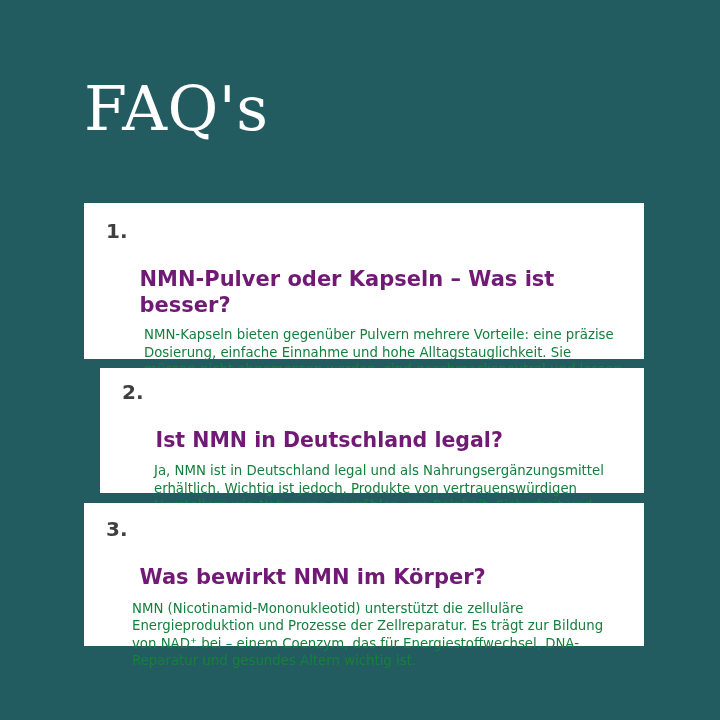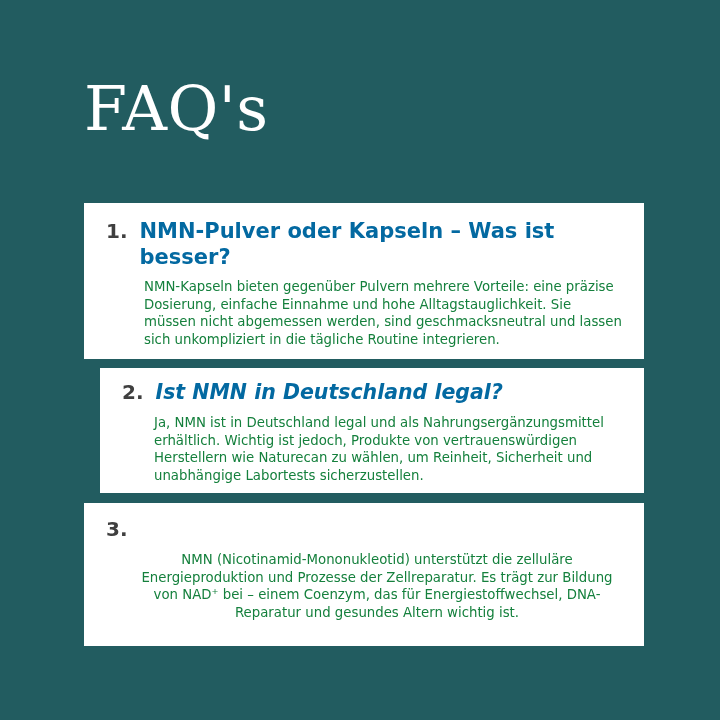--- a/index.html
+++ b/index.html
@@ -64,44 +64,43 @@
   }
   .q-num {
     color: #3f3f3f;
     font-size: 20px;
     font-weight: 700;
     line-height: 1.25;
     flex: 0 0 auto;
     margin-right: 12px;
   }
   .q-text {
-    color: #0369a1;
+    color: #701a75;
     font-size: 21px;
     font-weight: 700;
     line-height: 1.22;
+    margin-top: 48px;
   }
   .q-text-2 {
     font-size: 20.5px;
-    font-style: italic;
   }
   .answer {
     color: #15803d;
     font-size: 13.3px;
     line-height: 1.32;
     font-weight: 400;
   }
   .ans-1 {
     margin: 8px 0 0 38px;
   }
   .ans-2 {
     margin: 9px 0 16px 32px;
   }
   .ans-3 {
     margin: 9px 0 0 26px;
-    text-align: center;
   }
 </style>
 </head>
 <body>
 
 <div class="page">
 
   <div class="faq-title">FAQ's</div>
 
   <div class="card card-1">
@@ -116,17 +115,18 @@
     <div class="q-row">
       <div class="q-num">2.</div>
       <div class="q-text q-text-2">Ist NMN in Deutschland legal?</div>
     </div>
     <div class="answer ans-2">Ja, NMN ist in Deutschland legal und als Nahrungsergänzungsmittel erhältlich. Wichtig ist jedoch, Produkte von vertrauenswürdigen Herstellern wie Naturecan zu wählen, um Reinheit, Sicherheit und unabhängige Labortests sicherzustellen.</div>
   </div>
 
   <div class="card card-3">
     <div class="q-row">
       <div class="q-num">3.</div>
+      <div class="q-text">Was bewirkt NMN im Körper?</div>
     </div>
     <div class="answer ans-3">NMN (Nicotinamid-Mononukleotid) unterstützt die zelluläre Energieproduktion und Prozesse der Zellreparatur. Es trägt zur Bildung von NAD⁺ bei – einem Coenzym, das für Energiestoffwechsel, DNA-Reparatur und gesundes Altern wichtig ist.</div>
   </div>
 
 </div>
 
 </body></html>

